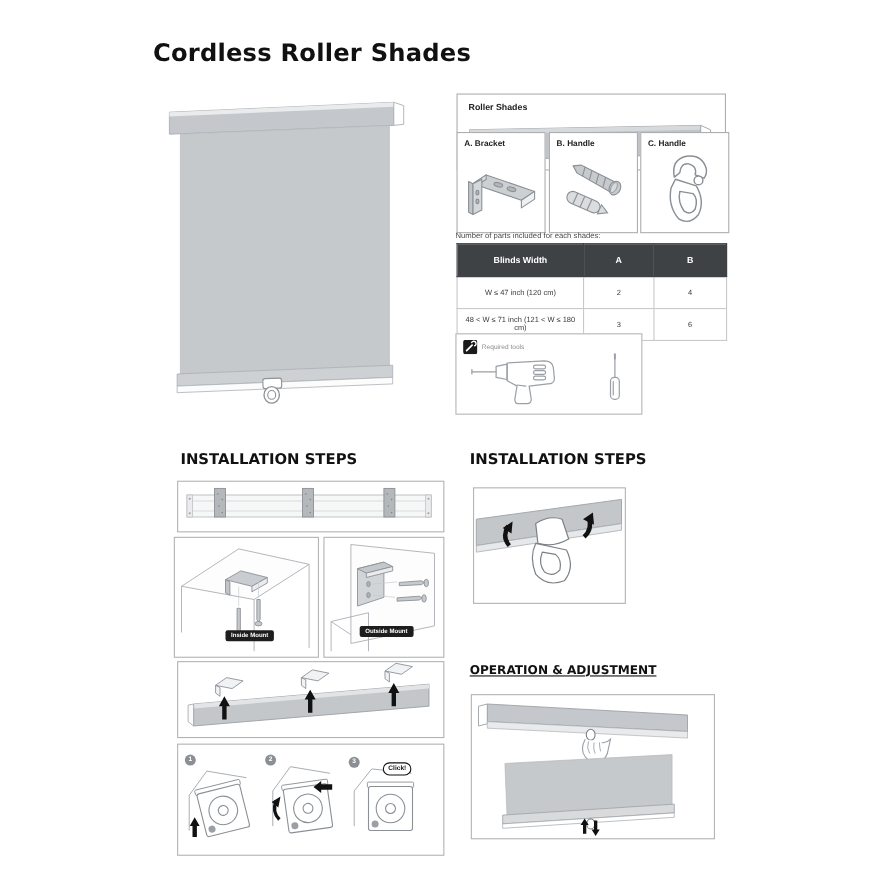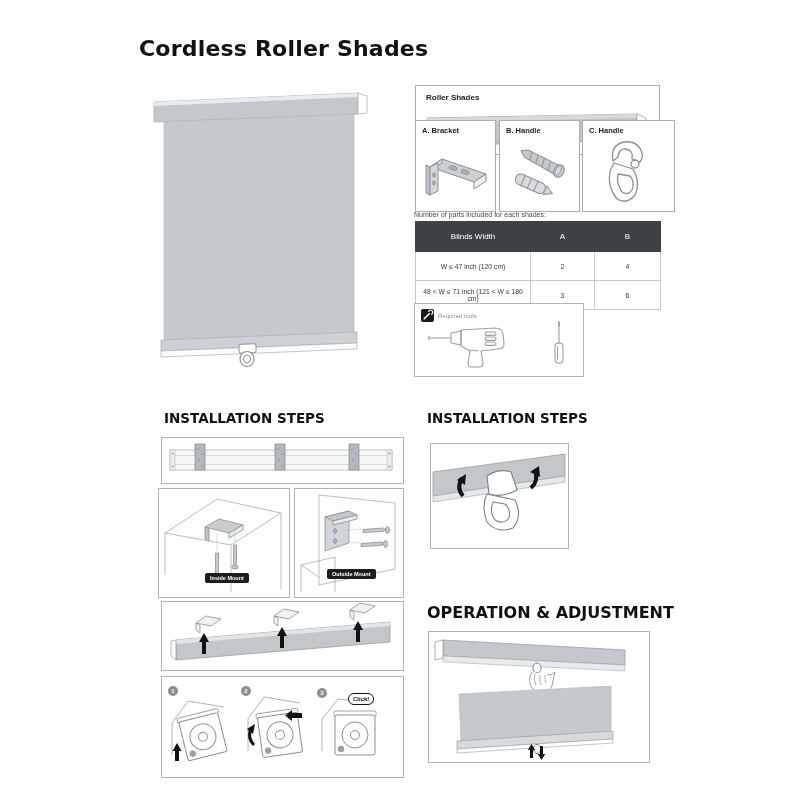--- a/index.html
+++ b/index.html
@@ -12,32 +12,32 @@
 
   
   .product-box { left:415px; top:45px; width:243px; height:68px;margin-top:40px; }
   .product-label { position:absolute; left:10px; top:7px; font-size:8px; font-weight:bold; color:#222; }
   .part-box { top:120px; width:79px; height:90px;text-align:center; }
   .part-label { position:absolute; left:6px; top:5px; font-size:7.5px; font-weight:bold; color:#222; }
   .part-art { position:absolute; left:2px; top:12px; width:75px; height:75px; }
 
   .table-caption { left:414px; top:211px; font-size:7px; color:#4a4a4a; }
   .parts-table { position:absolute; left:415px; top:221px; width:246px; border-collapse:collapse; table-layout:fixed; }
-  .parts-table th { background:#3f4245; color:#fff; font-size:8px; font-weight:normal; height:27px; border:1px solid #3f4245; }
+  .parts-table th { background:#3f4245; color:#fff; font-size:8px; font-weight:bold; height:27px; border:1px solid #3f4245; }
   .parts-table td { font-size:6.8px; color:#3a3a3a; text-align:center; height:26px; border:1px solid #c9c9c9; background:#fff; }
 
   .tools-box { left:414px; top:303px; width:168px; height:72px; border:1px solid #b5b5b5; }
   .tools-badge { position:absolute; left:6px; top:5px; width:13px; height:13px; }
   .tools-label { position:absolute; left:23px; top:9px; font-size:6px; color:#8b8f93; }
   .tools-art { position:absolute; left:4px; top:14px; width:160px; height:56px; }
 
   
   .install-left-hd { left:164px; top:410px; font-size:13.5px; }
   .install-right-hd { left:427px; top:410px; font-size:13.5px; }
-  .operation-hd { left:427px; top:603px; font-size:16px; }
+  .operation-hd { left:427px; top:603px; font-size:11px;text-decoration:underline; }
 
   
   .ibox1 { left:161px; top:437px; width:241px; height:45px; border-color:#b3b3b3; }
   .ibox2a { left:158px; top:488px; width:130px; height:108px; border-color:#b3b3b3; }
   .ibox2b { left:294px; top:488px; width:108px; height:108px; border-color:#b3b3b3; }
   .ibox3 { left:161px; top:601px; width:241px; height:68px; border-color:#b3b3b3; }
   .ibox4 { left:161px; top:676px; width:241px; height:100px; border-color:#b3b3b3; }
 
   .mount-tag { position:absolute; background:#1d1d1d; color:#fff; font-size:5.5px; font-weight:bold;
                padding:2px 5px; border-radius:2px; white-space:nowrap; }
@@ -111,21 +111,21 @@
       <polygon points="16,30 22,26 56,25 56,35 22,34" fill="#c7cacd" stroke="#8b9096"></polygon>
       <line x1="26" y1="25.5" x2="28" y2="34.5" stroke="#8b9096"></line>
       <line x1="33" y1="25.5" x2="35" y2="34.5" stroke="#8b9096"></line>
       <line x1="40" y1="25.5" x2="42" y2="34.5" stroke="#8b9096"></line>
       <line x1="47" y1="25.5" x2="49" y2="34.5" stroke="#8b9096"></line>
       <ellipse cx="59" cy="30" rx="5" ry="6.5" fill="#c7cacd" stroke="#8b9096"></ellipse>
       <ellipse cx="58" cy="30" rx="2.4" ry="5" fill="#d8dadc" stroke="#8b9096" stroke-width="0.7"></ellipse>
     </g>
   </svg>
 </div>
-<div class="box part-box" style="left:582px; width:79px;padding-left:12px;">
+<div class="box part-box" style="left:582px; width:79px;">
   <div class="part-label">C. Handle</div>
   <svg class="part-art" viewBox="0 0 75 75">
     <g fill="#ffffff" stroke="#8b9096" stroke-width="1.3" stroke-linejoin="round">
       <path d="M28 28 Q25 12 39 9 Q53 7 57 20 Q58 25 55 29 L47 26 Q49 18 41 16 Q34 15 33 24 Z"></path>
       <circle cx="50" cy="31" r="4"></circle>
       <path fill-rule="evenodd" d="M29 30 L48 36 Q56 50 50 62 Q42 72 32 66 Q22 54 25 38 Z
                                    M33 41 Q31 51 37 59 Q43 63 47 57 Q50 48 45 43 Z"></path>
     </g>
   </svg>
 </div>

